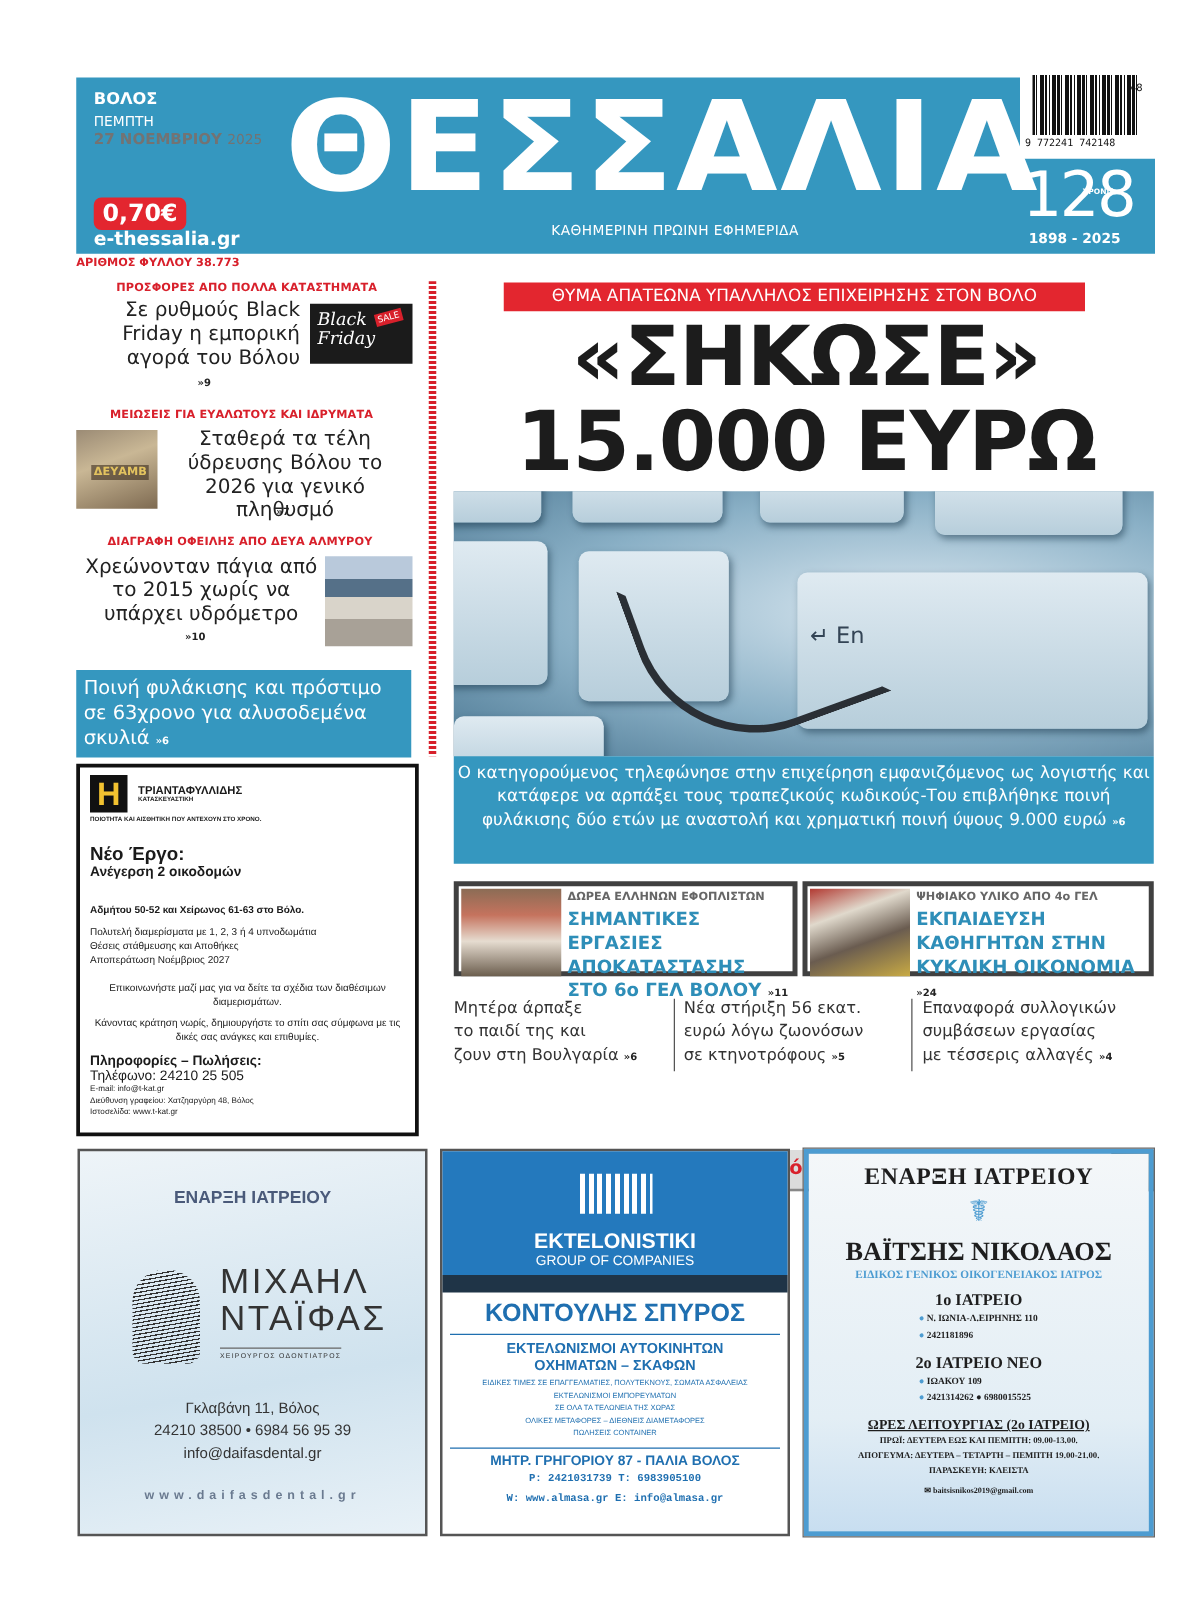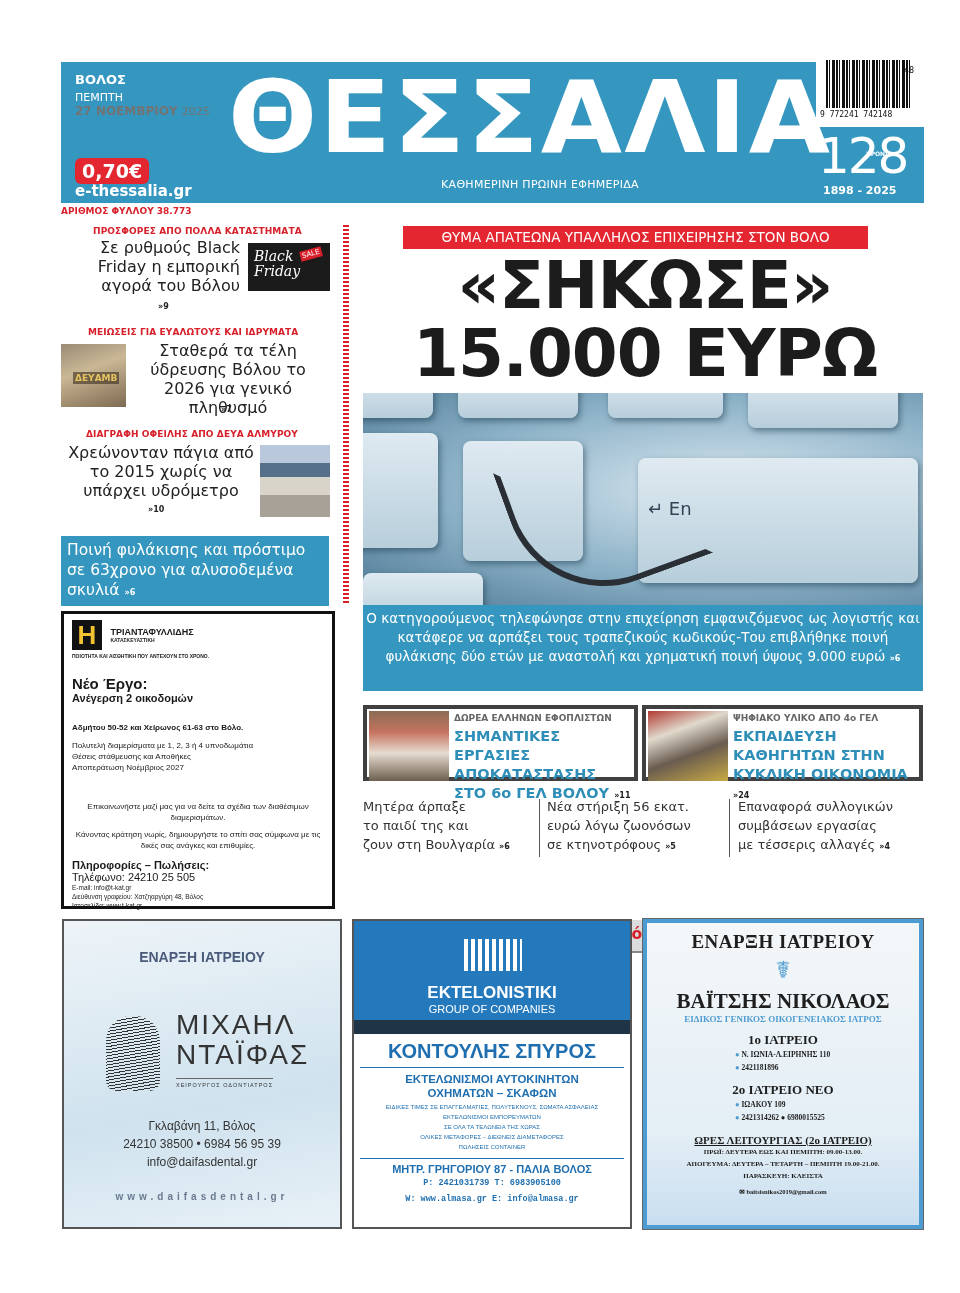--- a/index.html
+++ b/index.html
@@ -44,21 +44,21 @@
   .ad1 { left: 61px; top: 611px; width: 274px; height: 298px; border: 3px solid #111; background: #fff; padding: 6px 8px; font-family: "Liberation Sans", sans-serif; }
   .ad1-logo { width: 30px; height: 30px; background: #111; color: #f2c230; font-weight: bold; font-size: 26px; line-height: 30px; text-align: center; display: inline-block; vertical-align: middle; }
   .ad1 .brand { display: inline-block; vertical-align: middle; margin-left: 4px; }
   .ad1 .brand b { font-size: 9px; display: block; }
   .ad1 .brand small { font-size: 5px; font-weight: bold; display: block; }
   .ad1 .motto { font-size: 5px; font-weight: bold; margin-top: 3px; }
   .ad1 .proj { font-size: 15px; font-weight: bold; margin-top: 16px; }
   .ad1 .proj2 { font-size: 11px; font-weight: bold; }
   .ad1 .addr { font-size: 8px; font-weight: bold; margin-top: 19px; }
   .ad1 .feat { font-size: 8px; margin-top: 8px; line-height: 11px; }
-  .ad1 .cta { font-size: 8px; text-align: center; margin-top: 28px; line-height: 11px; }
+  .ad1 .cta { font-size: 8px; text-align: center; margin-top: 12px; line-height: 11px; }
   .ad1 .info-h { font-size: 11px; font-weight: bold; margin-top: 8px; }
   .ad1 .phone { font-size: 11px; }
   .ad1 .small { font-size: 6.5px; line-height: 9px; }
 
   
   .lead-kicker { left: 403px; top: 226px; width: 465px; height: 23px; background: #e3262f; color: #fff; text-align: center; font-size: 13.5px; line-height: 23px; }
   .lead-h1 { left: 360px; top: 252px; width: 570px; text-align: center; font-weight: bold; font-size: 66px; line-height: 68px; color: #1c1c1c; letter-spacing: -1px; }
   .lead-img { left: 363px; top: 393px; width: 560px; height: 212px; background: radial-gradient(ellipse at 65% 45%, #d9e7f0, #8ab0c6 55%, #4c7893); overflow: hidden; }
   .key { position: absolute; background: linear-gradient(180deg, #dfeaf1, #b7cedb); border-radius: 8px; box-shadow: 2px 3px 6px rgba(20,50,70,0.5); }
   .key-txt { position: absolute; color: #345; font-size: 18px; }

